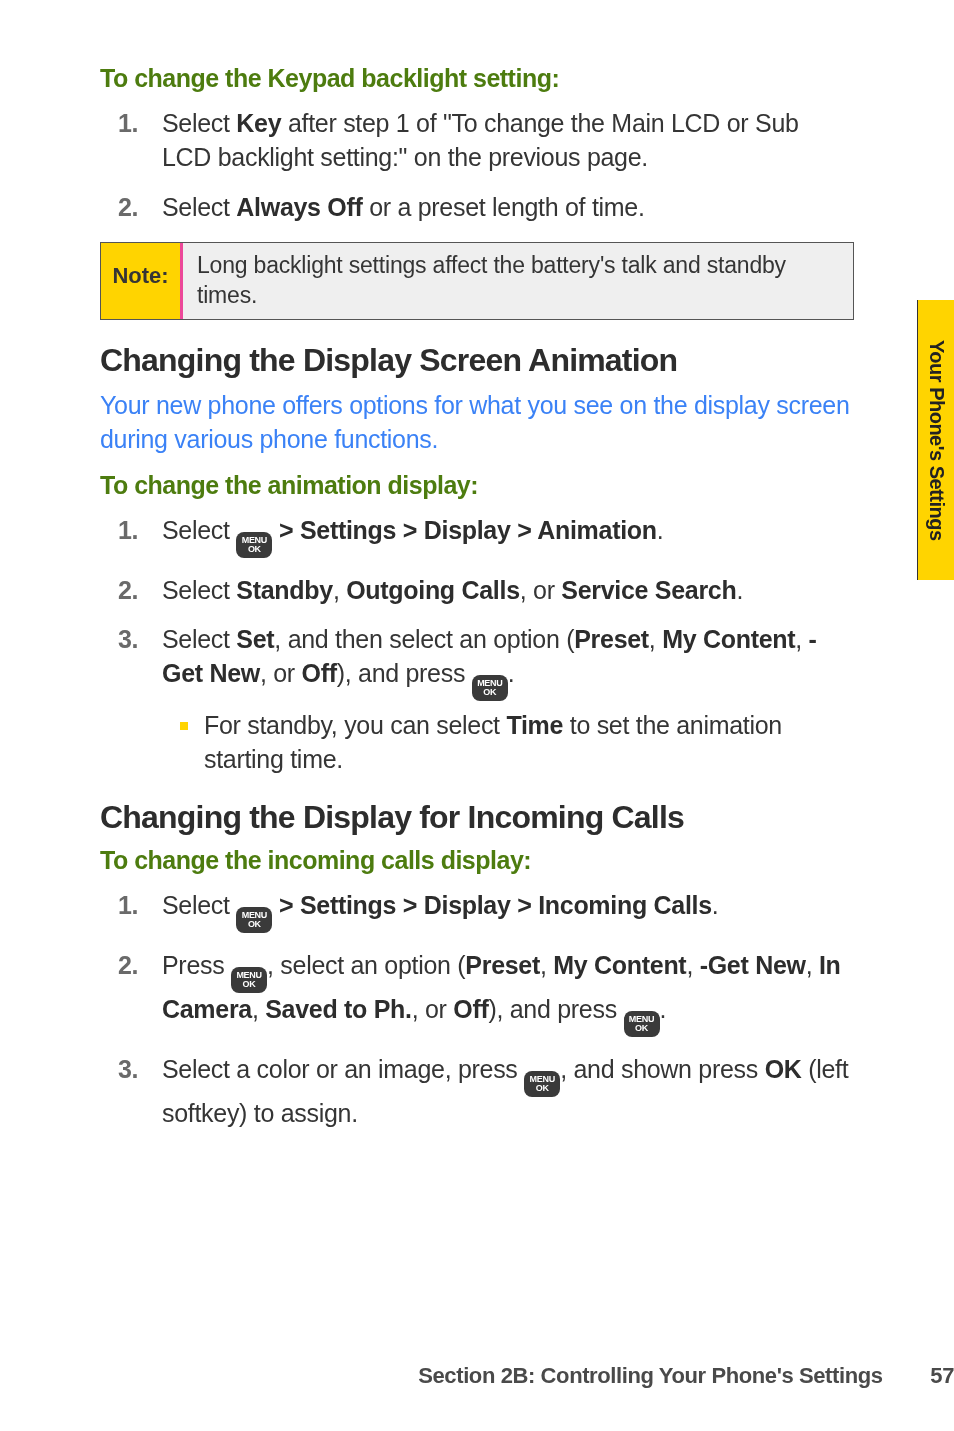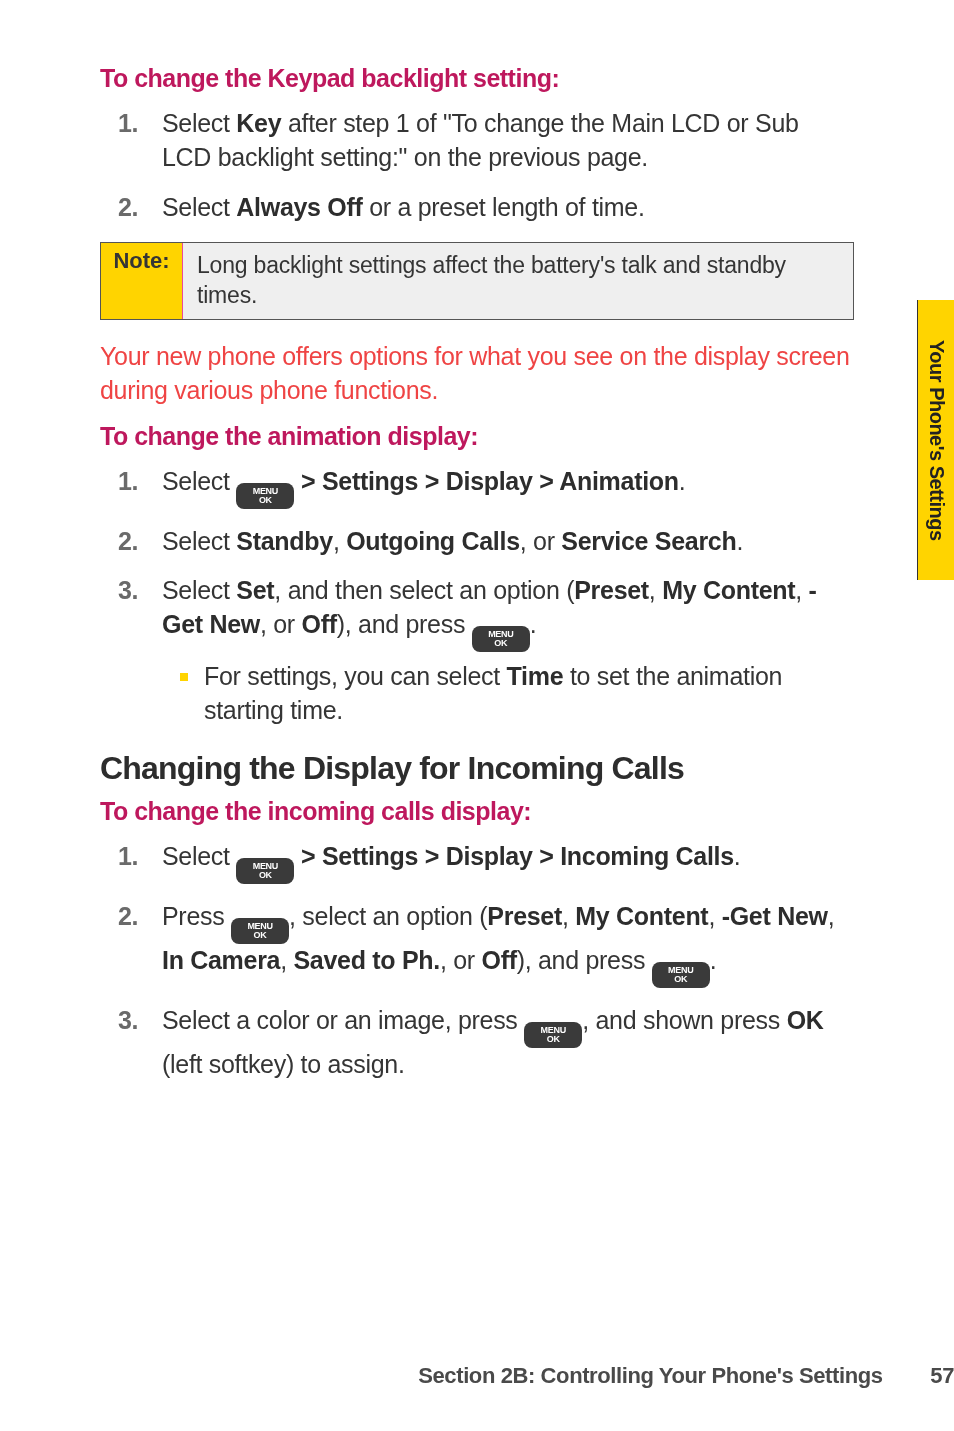--- a/index.html
+++ b/index.html
@@ -32,27 +32,27 @@
     writing-mode: vertical-rl;
     font-weight: 700;
     font-size: 20px;
     color: #222;
     letter-spacing: -0.5px;
   }
   .instr {
     font-size: 25px;
     font-weight: 600;
     letter-spacing: -0.5px;
-    color: #be185d;
+    color: #4d7c0f;
     margin: 4px 0 14px 0;
   }
   .body-text {
     font-size: 25px;
     letter-spacing: -0.3px;
-    color: #ef4444;
+    color: #3b82f6;
     margin: 10px 0 14px 0;
     line-height: 1.35;
   }
   .ol {
     counter-reset: listnum;
     margin: 8px 0 18px 0;
     padding: 0;
     list-style: none;
   }
   .ol > li {
@@ -108,23 +108,23 @@
     border: 1px solid #555;
     margin: 2px 0 20px 0;
   }
   .notebox .label {
     background: #ffd400;
     font-weight: 700;
     width: 82px;
     display: flex;
     align-items: flex-start;
     justify-content: center;
-    padding: 5px 6px;
+    padding: 20px 6px;
     font-size: 22px;
-    border-right: 1px solid #ec4899;
+    border-right: 3px solid #ec4899;
     box-sizing: border-box;
   }
   .notebox .content {
     background: #efefef;
     flex: 1;
     padding: 8px 14px;
     font-size: 23px;
     line-height: 1.3;
     letter-spacing: -0.2px;
   }
@@ -135,21 +135,21 @@
     width: 34px;
     height: 26px;
     border-radius: 8px;
     background: #3a3a3a;
     color: #ffffff;
     font-size: 9px;
     font-weight: 700;
     line-height: 1.0;
     vertical-align: -4px;
     text-align: center;
-    padding: 0 12px;
+    padding: 0 1px;
   }
   .menu-icon > span {
     display: block;
     line-height: 1;
   }
   .b { font-weight: 700; color:#2d2d2d; }
   .footer {
     position: absolute;
     bottom: 42px;
     left: 0;
@@ -183,38 +183,39 @@
     <li>
       <span>Select </span><span class="b">Always Off</span><span> or a preset length of time.</span>
     </li>
   </ol>
 
   <div class="notebox">
     <div class="label">Note:</div>
     <div class="content">Long backlight settings affect the battery's talk and standby times.</div>
   </div>
 
+  <h2 class="section-heading">Changing the Display Screen Animation</h2>
   <div class="body-text">Your new phone offers options for what you see on the display screen during various phone functions.</div>
   <div class="instr">To change the animation display:</div>
   <ol class="ol">
     <li>
       <span>Select </span><span class="menu-icon">
           <span><span>MENU</span><br><span>OK</span></span>
         </span><span class="b"> &gt; Settings &gt; Display &gt; Animation</span><span>.</span>
     </li>
     <li>
       <span>Select </span><span class="b">Standby</span><span>, </span><span class="b">Outgoing Calls</span><span>, or </span><span class="b">Service Search</span><span>.</span>
     </li>
     <li>
       <span>Select </span><span class="b">Set</span><span>, and then select an option (</span><span class="b">Preset</span><span>, </span><span class="b">My Content</span><span>, </span><span class="b">-Get New</span><span>, or </span><span class="b">Off</span><span>), and press </span><span class="menu-icon">
           <span><span>MENU</span><br><span>OK</span></span>
         </span><span>.</span>
       <ul class="ul-sub">
         <li>
-          <span>For settings, you can select </span><span class="b">Time</span><span> to set the animation starting time.</span>
+          <span>For standby, you can select </span><span class="b">Time</span><span> to set the animation starting time.</span>
         </li>
       </ul>
     </li>
   </ol>
 
   <h2 class="section-heading">Changing the Display for Incoming Calls</h2>
   <div class="instr">To change the incoming calls display:</div>
   <ol class="ol">
     <li>
       <span>Select </span><span class="menu-icon">

